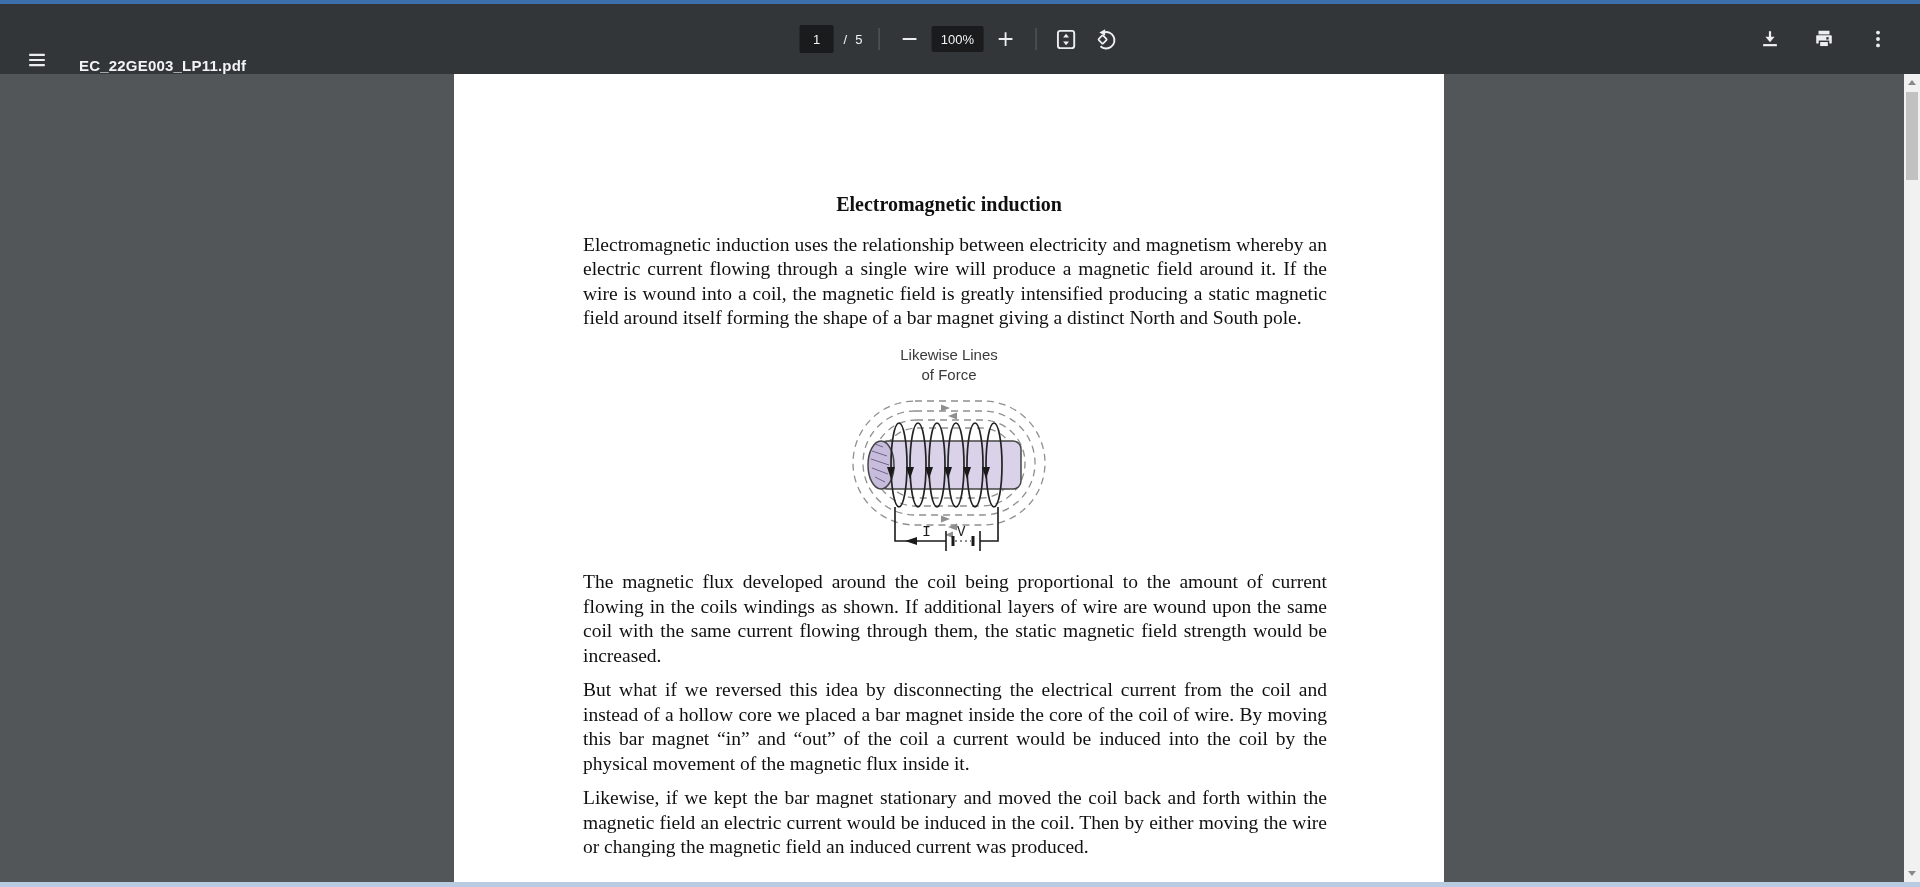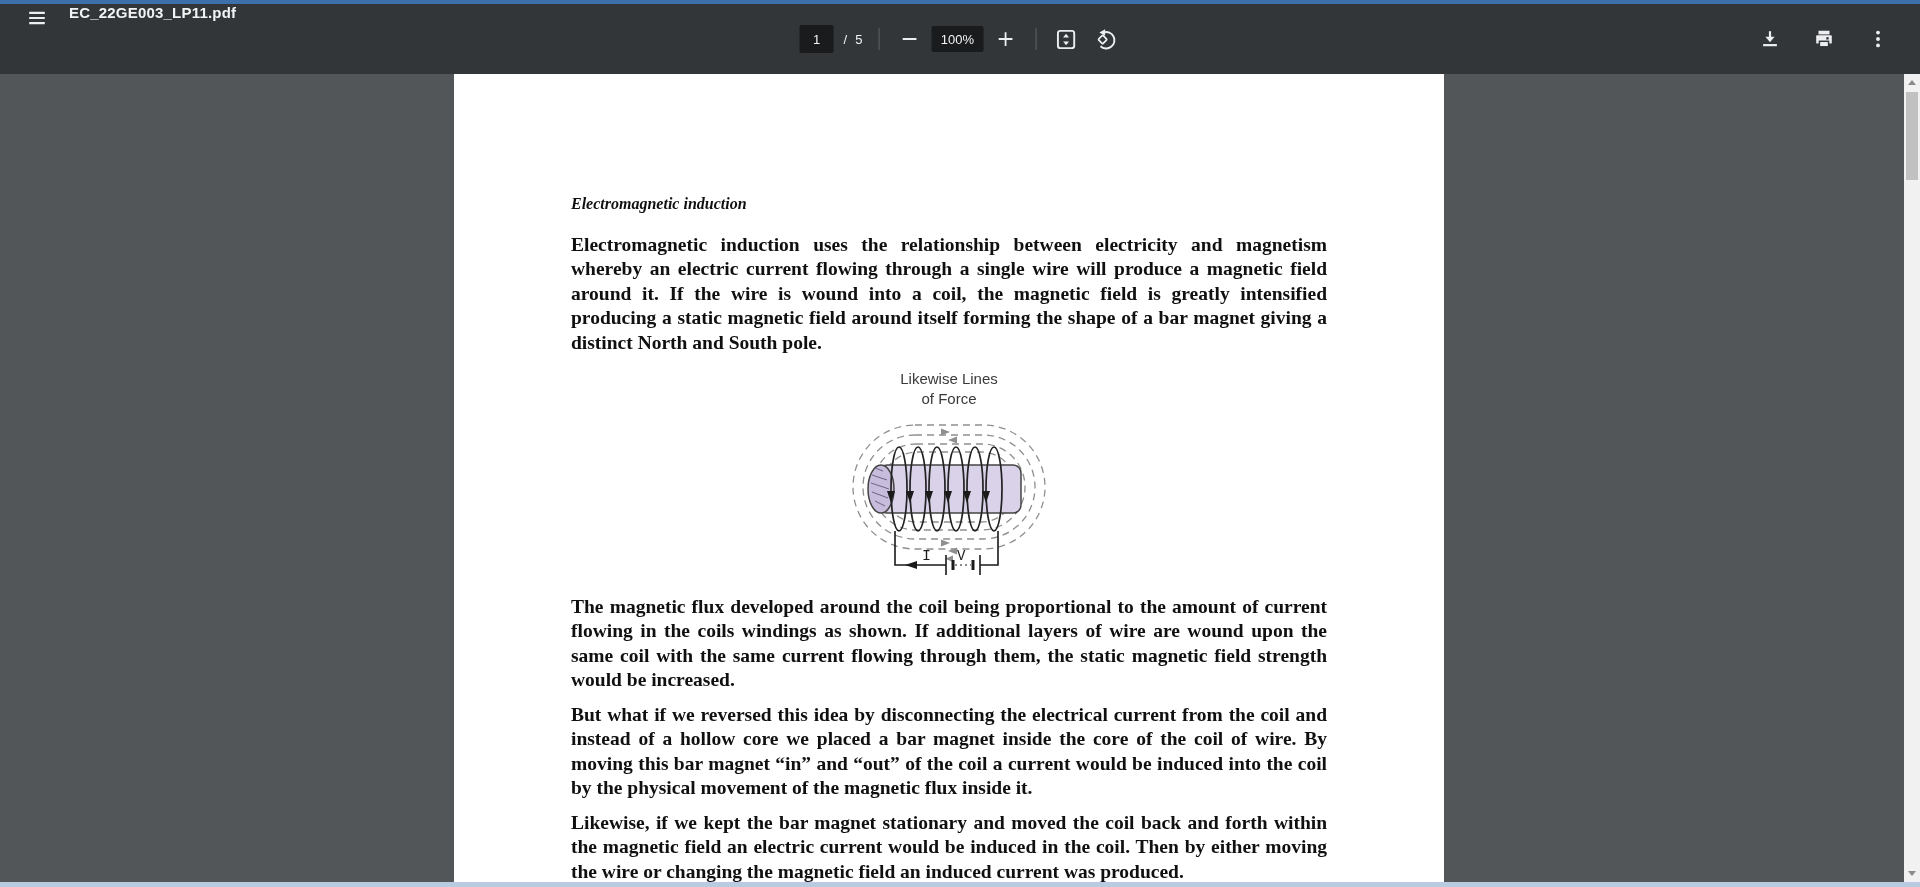--- a/index.html
+++ b/index.html
@@ -7,42 +7,42 @@
     width:1920px;height:887px;overflow:hidden;position:relative;
     background:#525659;font-family:"Liberation Sans",sans-serif;
     -webkit-font-smoothing:antialiased;
   }
   
   .top-strip{position:absolute;top:0;left:0;right:0;height:4px;background:#3d70ab;}
   .bottom-strip{position:absolute;bottom:0;left:0;right:0;height:5px;background:#b9cbe0;}
 
   
   .toolbar{position:absolute;top:4px;left:0;right:0;height:70px;background:#323639;}
-  .tb-left{position:absolute;left:23px;top:0;height:70px;display:flex;align-items:flex-start;gap:18px;}
+  .tb-left{position:absolute;left:23px;top:0;height:70px;display:flex;align-items:flex-end;gap:28px;}
   .tb-center{position:absolute;left:50%;top:0;height:70px;transform:translateX(-50%);display:flex;align-items:center;}
   .tb-right{position:absolute;right:28px;top:0;height:70px;display:flex;align-items:center;gap:26px;}
   .file-title{color:#f1f3f4;font-size:15px;font-weight:700;letter-spacing:.2px;}
   .icon-btn{width:28px;height:28px;display:flex;align-items:center;justify-content:center;
     background:transparent;border:none;padding:0;cursor:default;}
   .icon-btn svg{display:block;}
   .page-input{width:30px;height:26px;background:#191b1c;border:none;border-radius:2px;
     color:#f1f3f4;font-size:13px;text-align:center;font-family:"Liberation Sans",sans-serif;}
   .pg-sep{color:#f1f3f4;font-size:13px;margin:0 8px 0 10px;}
   .pg-total{color:#f1f3f4;font-size:13px;}
   .tb-divider{width:1px;height:22px;background:#5f6368;margin:0 16px;}
   .zoom-display{min-width:52px;height:26px;background:#191b1c;border-radius:2px;color:#f1f3f4;
     font-size:13px;display:flex;align-items:center;justify-content:center;margin:0 8px;}
 
   
   .content{position:absolute;top:74px;left:0;right:0;bottom:5px;background:#525659;overflow:hidden;}
   .pdf-page{position:absolute;left:454px;top:0;width:990px;height:1500px;background:#ffffff;}
   .page-inner{padding:118px 117px 0 117px;font-family:"Liberation Serif",serif;
     font-size:19.5px;line-height:24.5px;color:#101010;}
-  .doc-title{font-weight:bold;font-size:16px;margin:0 0 16px 0;font-style:italic;}
-  .doc-p{text-align:justify;margin:0 0 10px 0;font-weight:bold;}
+  .doc-title{text-align:center;font-weight:bold;font-size:20px;margin:0 0 16px 0;}
+  .doc-p{text-align:justify;margin:0 0 10px 12px;}
   .fig{margin:14px 0 10px 0;text-align:center;}
   .fig-caption{font-family:"Liberation Sans",sans-serif;font-size:15px;line-height:20px;color:#3a3a3a;}
   .fig svg{margin-top:4px;}
 
   
   .scrollbar{position:absolute;top:74px;right:0;bottom:5px;width:16px;background:#f1f1f1;}
   .sb-btn{position:absolute;left:0;width:16px;height:17px;display:flex;align-items:center;justify-content:center;}
   .sb-up{top:0;} .sb-down{bottom:0;}
   .tri-up{width:0;height:0;border-left:4px solid transparent;border-right:4px solid transparent;border-bottom:5px solid #8a8a8a;}
   .tri-down{width:0;height:0;border-left:4px solid transparent;border-right:4px solid transparent;border-top:5px solid #8a8a8a;}

